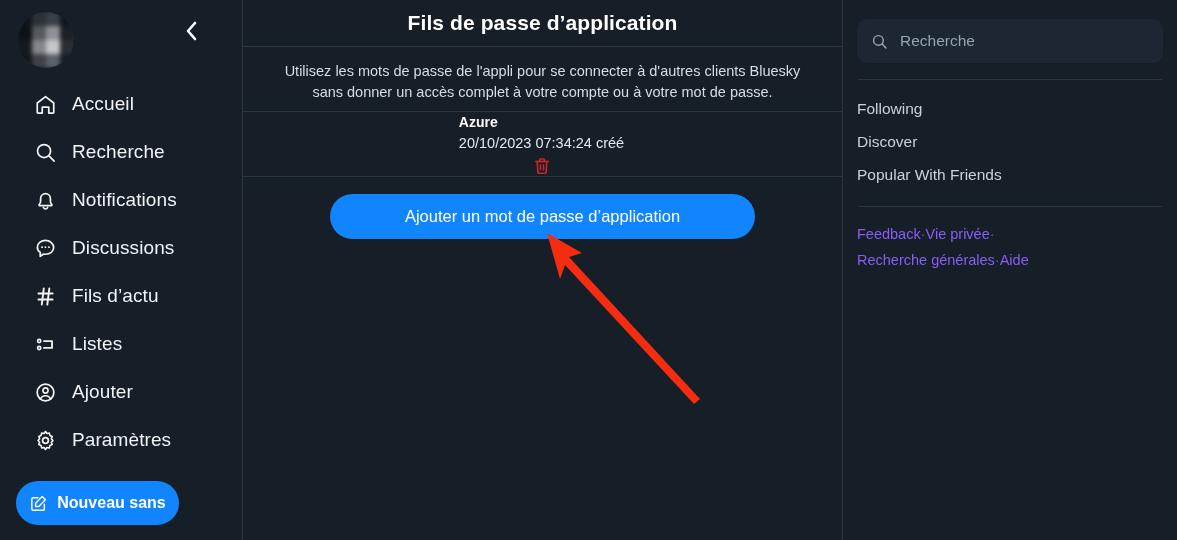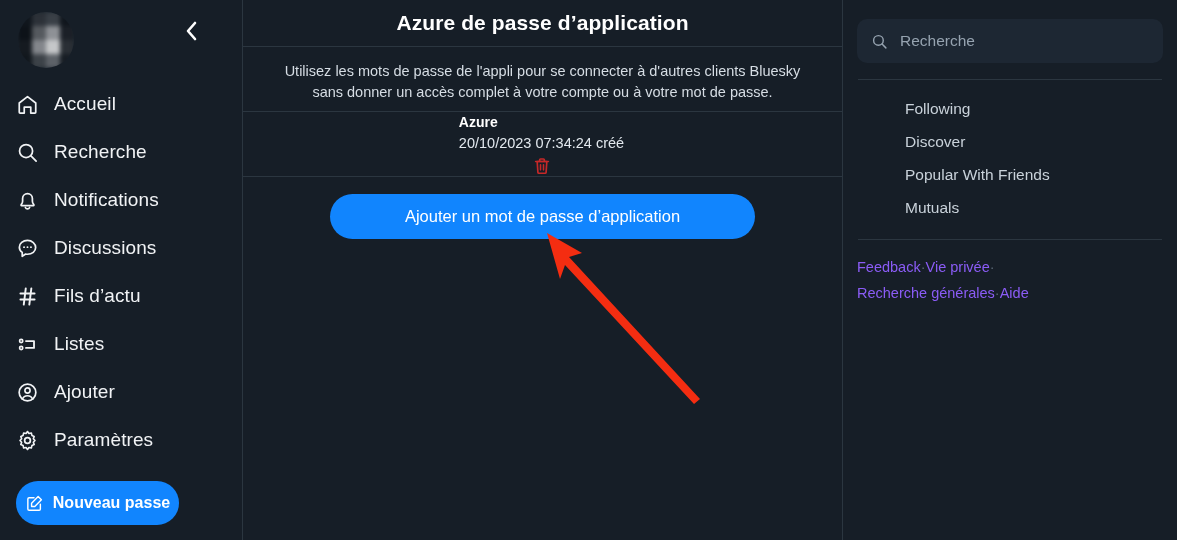--- a/index.html
+++ b/index.html
@@ -27,21 +27,21 @@
     background: #1b242e;
   }
   .avatar-px { display: grid; grid-template-columns: repeat(4,1fr); grid-template-rows: repeat(4,1fr); width: 100%; height: 100%; filter: blur(2.2px); }
   .avatar-px i { display:block; }
   .back-chevron {
     position: absolute; right: 38px; top: 18px;
     width: 26px; height: 26px;
     display: flex; align-items: center; justify-content: center;
     cursor: pointer;
   }
-  .nav { margin-top: 2px; }
+  .nav { margin-top: 2px; margin-left: 18px; }
   .nav-item {
     display: flex; align-items: center;
     height: 48px;
     padding-left: 14px;
     cursor: pointer;
     gap: 14px;
   }
   .nav-icon { width: 26px; height: 26px; display: flex; align-items: center; justify-content: center; flex: 0 0 26px; }
   .nav-label {
     color: #f1f3f5;
@@ -122,21 +122,20 @@
   }
   .search-box .ph { color: #96a3b0; font-size: 15.5px; }
   .rs-divider { height: 1px; background: #2b3640; margin: 16px 1px 0 1px; }
   .feeds { padding-top: 13px; }
   .feed-link {
     display: block;
     color: #c9d2da; font-size: 15.5px;
     padding: 7px 0 8px 0;
     cursor: pointer; text-decoration: none;
     white-space: nowrap;
-    margin-left: 48px;
   }
   .feed-link.more { color: #3b82f6; }
   .footer-links { padding-top: 14px; line-height: 1.62; }
   .footer-links a { color: #8b5cf6; font-size: 14.5px; text-decoration: none; cursor: pointer; }
   .footer-links .sep { color: #5b6875; font-size: 14.5px; }
 
   
   .arrow-overlay { position: absolute; left: 0; top: 0; width: 1177px; height: 540px; pointer-events: none; }
 </style>
 </head>
@@ -258,27 +257,27 @@
         <span class="nav-label">Paramètres</span>
       </div>
 
     </nav>
 
     <button class="compose-btn">
       <svg width="19" height="19" viewBox="0 0 24 24" fill="none">
         <path d="M19.4 12.8V19a1.6 1.6 0 0 1-1.6 1.6H5.2A1.6 1.6 0 0 1 3.6 19V6.4a1.6 1.6 0 0 1 1.6-1.6h6.2" stroke="#ffffff" stroke-width="1.8" stroke-linecap="round" stroke-linejoin="round"></path>
         <path d="M16.6 3.3 20.7 7.4 12.4 15.7H8.3v-4.1z" stroke="#ffffff" stroke-width="1.8" stroke-linejoin="round"></path>
       </svg>
-      <span class="lbl">Nouveau passe</span>
+      <span class="lbl">Nouveau sans</span>
     </button>
   </div>
 
   <div class="center">
 
-    <div class="center-title">Azure de passe d’application</div>
+    <div class="center-title">Fils de passe d’application</div>
 
     <div class="center-desc">Utilisez les mots de passe de l'appli pour se connecter à d'autres clients Bluesky sans donner un accès complet à votre compte ou à votre mot de passe.</div>
 
     <div class="pw-row">
       <div class="pw-meta">
         <div class="pw-name">Azure</div>
         <div class="pw-date">20/10/2023 07:34:24 créé</div>
       </div>
       <button class="trash-btn">
         <svg width="20" height="22" viewBox="0 0 24 24" fill="none">
@@ -304,21 +303,20 @@
       </svg>
       <span class="ph">Recherche</span>
     </div>
 
     <div class="rs-divider"></div>
 
     <div class="feeds">
       <a class="feed-link">Following</a>
       <a class="feed-link">Discover</a>
       <a class="feed-link">Popular With Friends</a>
-      <a class="feed-link">Mutuals</a>
     </div>
 
     <div class="rs-divider" style="margin-top:14px;"></div>
 
     <div class="footer-links">
       <a>Feedback</a><span class="sep">·</span><a>Vie privée</a><span class="sep">·</span><br>
       <a>Recherche générales</a><span class="sep">·</span><a>Aide</a>
     </div>
   </div>
 

